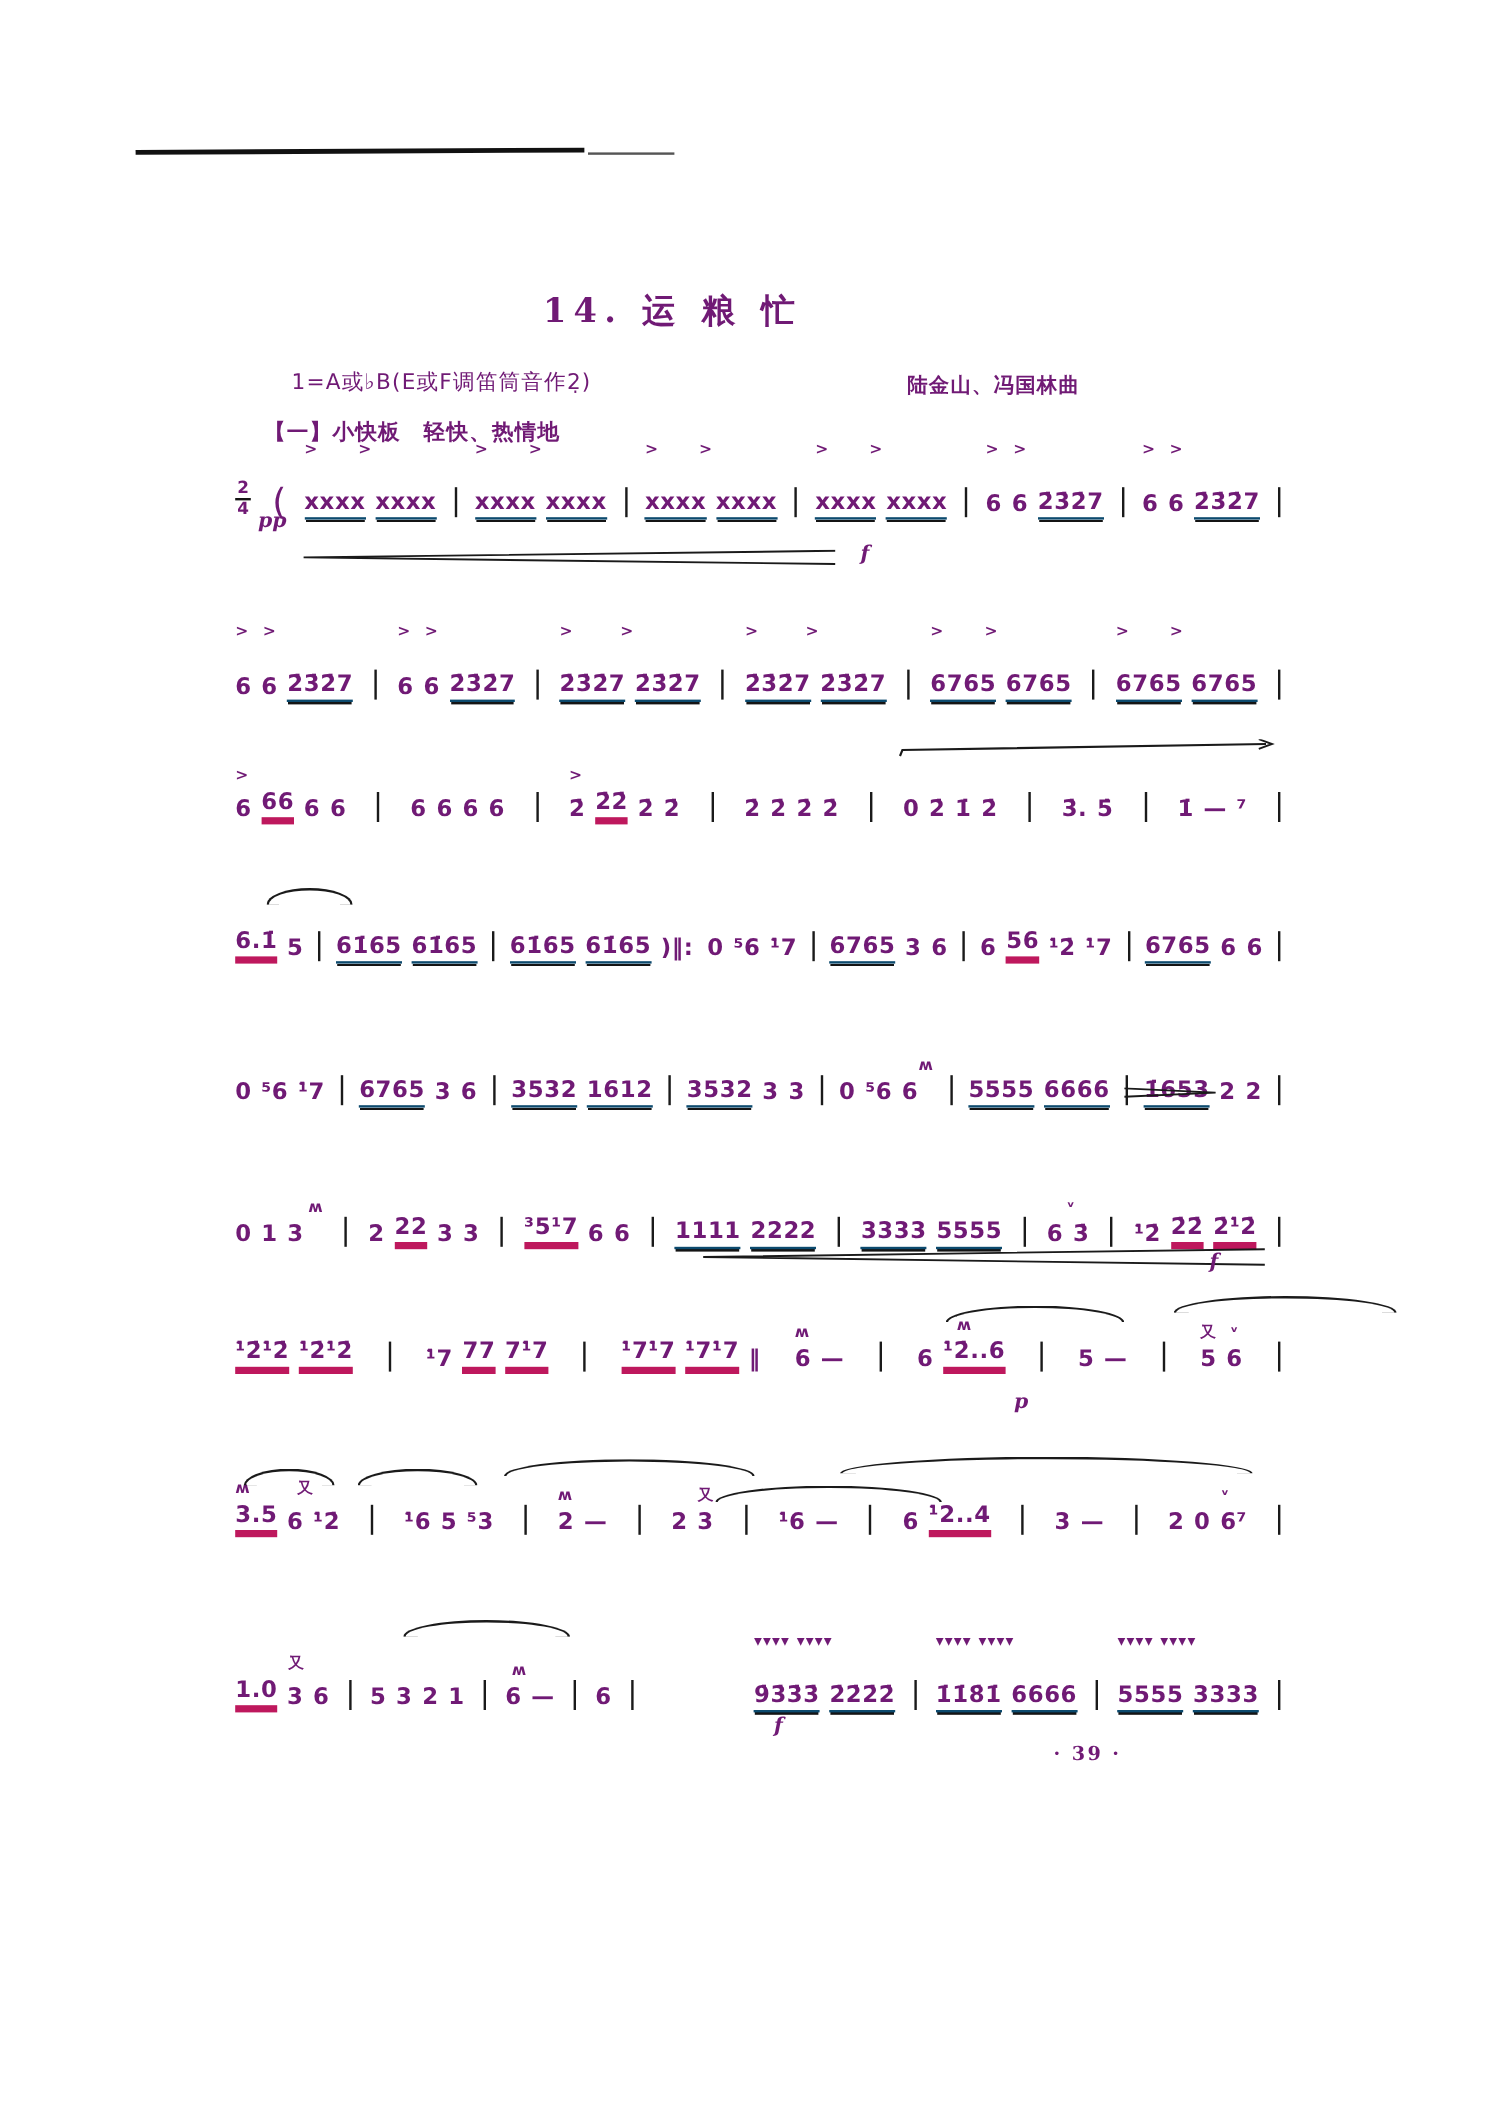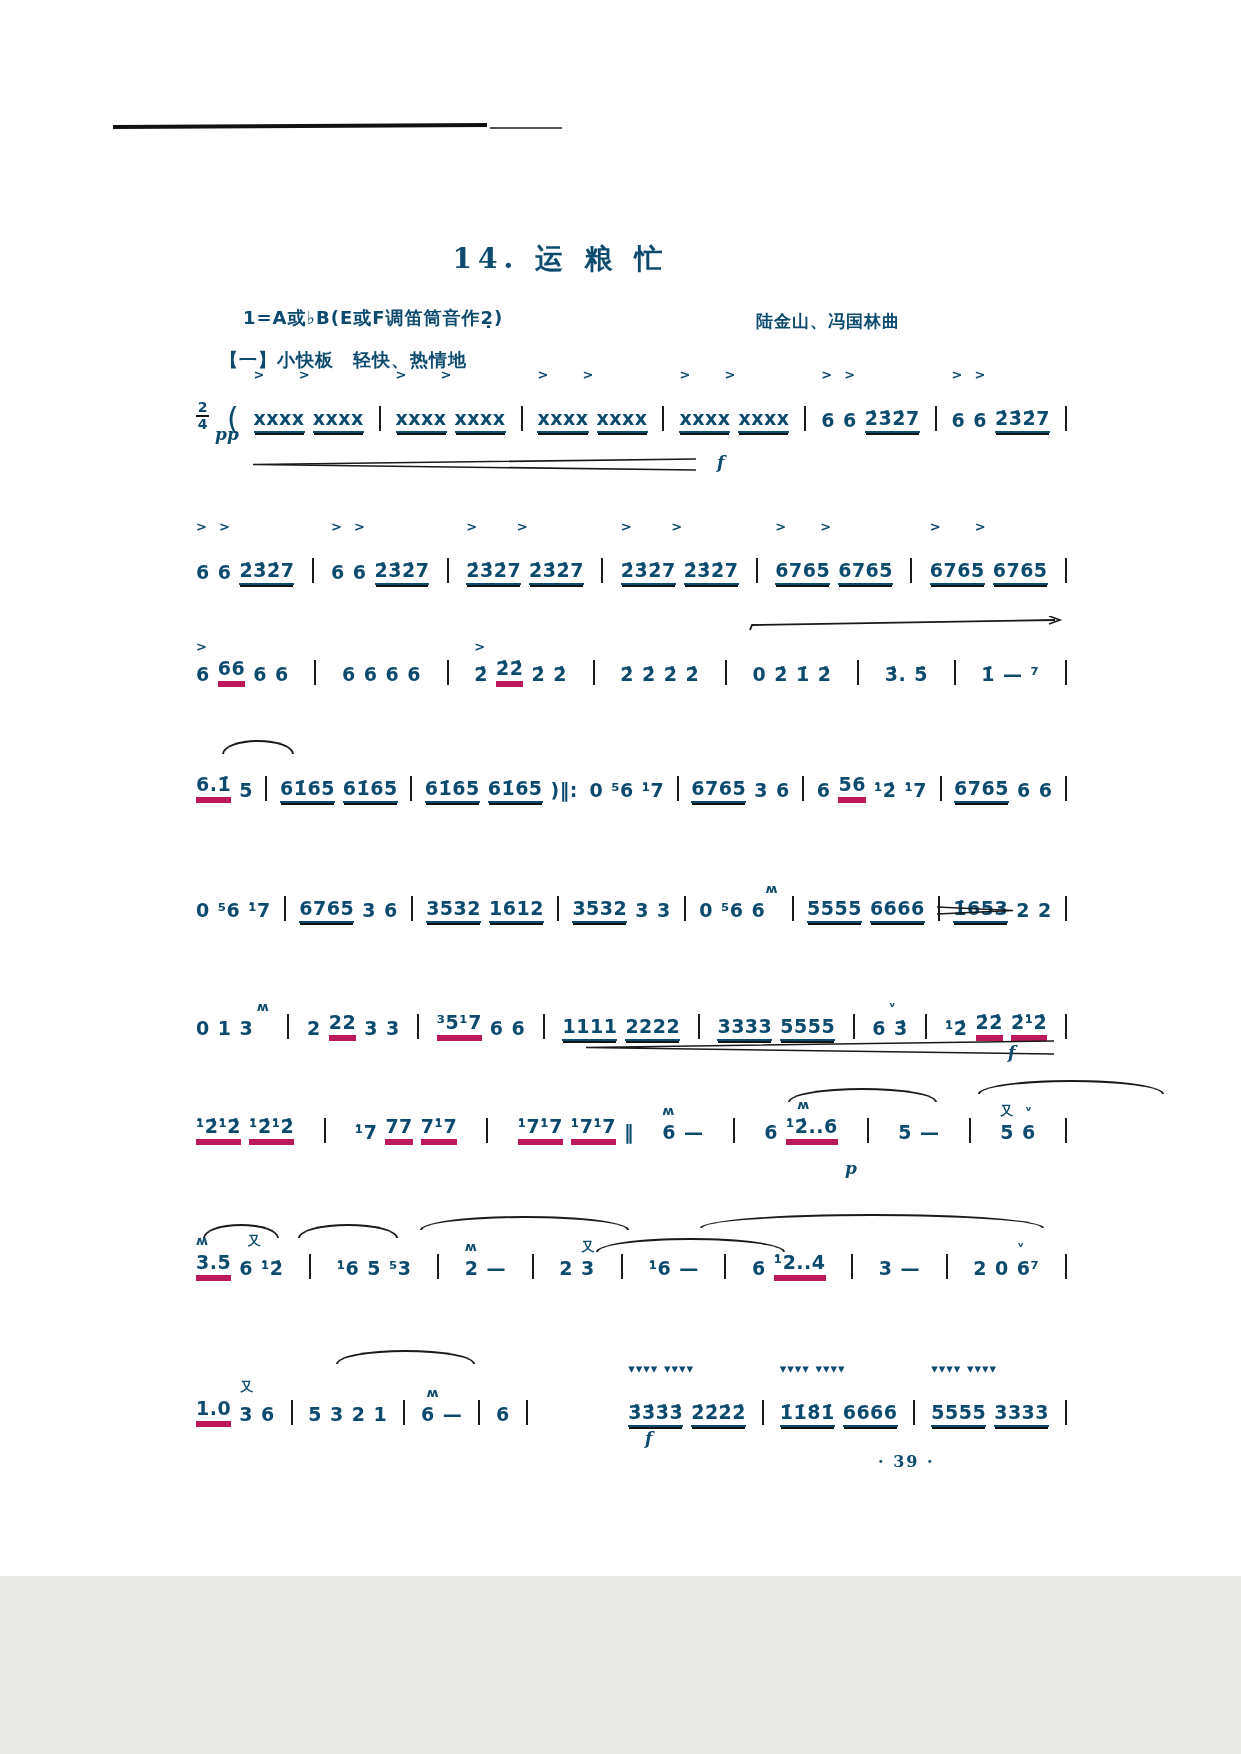--- a/index.html
+++ b/index.html
@@ -1,28 +1,28 @@
 <!DOCTYPE html>
 <html><head>
 <meta charset="utf-8">
 <style>
   html,body{margin:0;padding:0;background:#e9e9e6;}
   .sheet{
-    position:relative;width:1241px;height:1576px;margin:0 auto;
-    background:#ffffff;color:#0c4a6e;
+    position:relative;width:1241px;height:1754px;margin:0 auto;
+    background:#ffffff;color:#701a75;
     font-family:"DejaVu Sans",sans-serif;overflow:hidden;
   }
   .scan-rule{position:absolute;background:#111;}
   .scan-rule.faint{background:#555;}
   .page-title{
     position:absolute;left:0;right:120px;top:240px;text-align:center;
     font-size:28px;font-weight:bold;letter-spacing:6px;
     font-family:"DejaVu Serif","DejaVu Sans",serif;
   }
-  .key-line{position:absolute;left:243px;top:306px;font-size:18px;font-weight:bold;letter-spacing:1px;}
+  .key-line{position:absolute;left:243px;top:306px;font-size:18px;font-weight:normal;letter-spacing:1px;}
   .composer{position:absolute;left:756px;top:310px;font-size:17px;font-weight:bold;letter-spacing:1px;text-align:center;}
   .tempo{position:absolute;left:220px;top:348px;font-size:18px;font-weight:bold;letter-spacing:1px;}
   .page-number{position:absolute;left:878px;top:1452px;font-size:16px;
     font-family:"DejaVu Serif",serif;font-weight:bold;letter-spacing:2px;}
 
   .sysline{
     position:absolute;left:196px;width:872px;
     display:flex;align-items:flex-end;justify-content:space-between;
   }
   .l1{top:366px}.l2{top:518px}.l3{top:638px}.l4{top:736px}.l5{top:856px}
@@ -373,21 +373,21 @@
         </div>
         <div class="bar"></div>
         <div class="measure">
           <div class="arow"> </div>
           <div class="nrow"><span class="tok">6</span></div>
         </div>
         <div class="bar"></div>
         <div class="spacer" style="width: 70px;"></div>
         <div class="measure">
           <div class="arow">▾▾▾▾ ▾▾▾▾</div>
-          <div class="nrow"><span class="tok b2">3̇3̇3̇3̇</span><span class="tok b2">2̇2̇2̇2̇</span></div>
+          <div class="nrow"><span class="tok b2">9̇3̇3̇3̇</span><span class="tok b2">2̇2̇2̇2̇</span></div>
         </div>
         <div class="bar"></div>
         <div class="measure">
           <div class="arow">▾▾▾▾ ▾▾▾▾</div>
           <div class="nrow"><span class="tok b2">1̇1̇8̇1̇</span><span class="tok b2">6666</span></div>
         </div>
         <div class="bar"></div>
         <div class="measure">
           <div class="arow">▾▾▾▾ ▾▾▾▾</div>
           <div class="nrow"><span class="tok b2">5555</span><span class="tok b2">3333</span></div>

